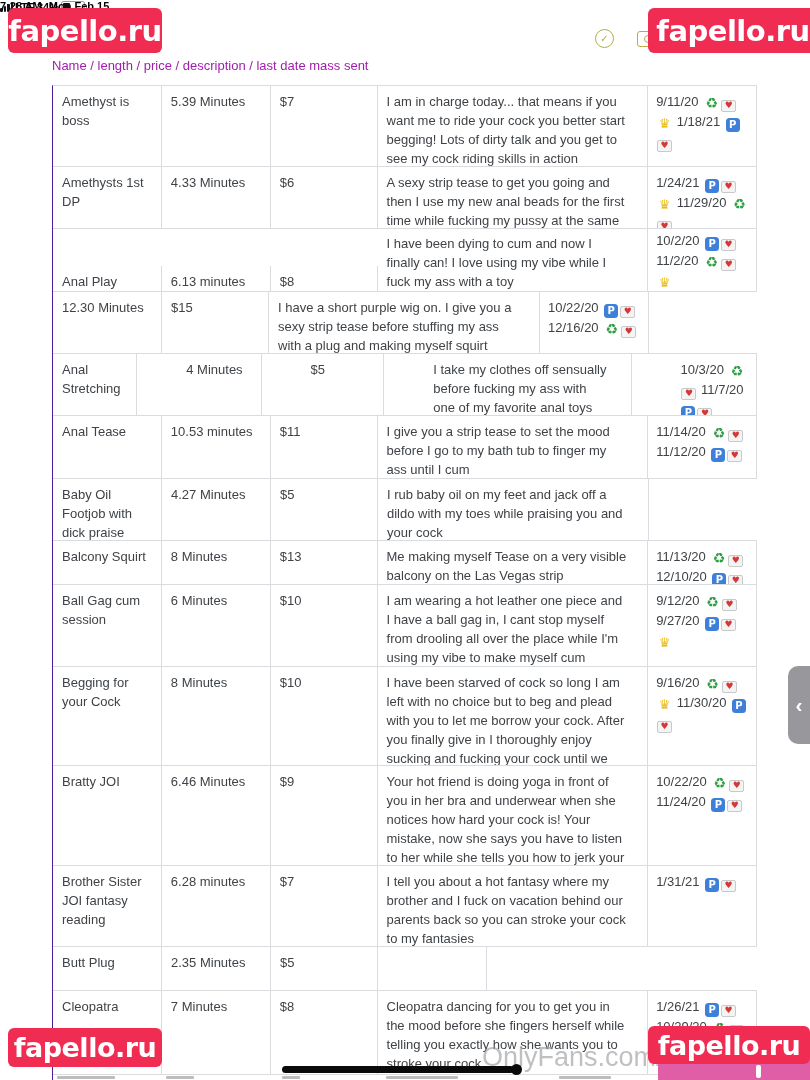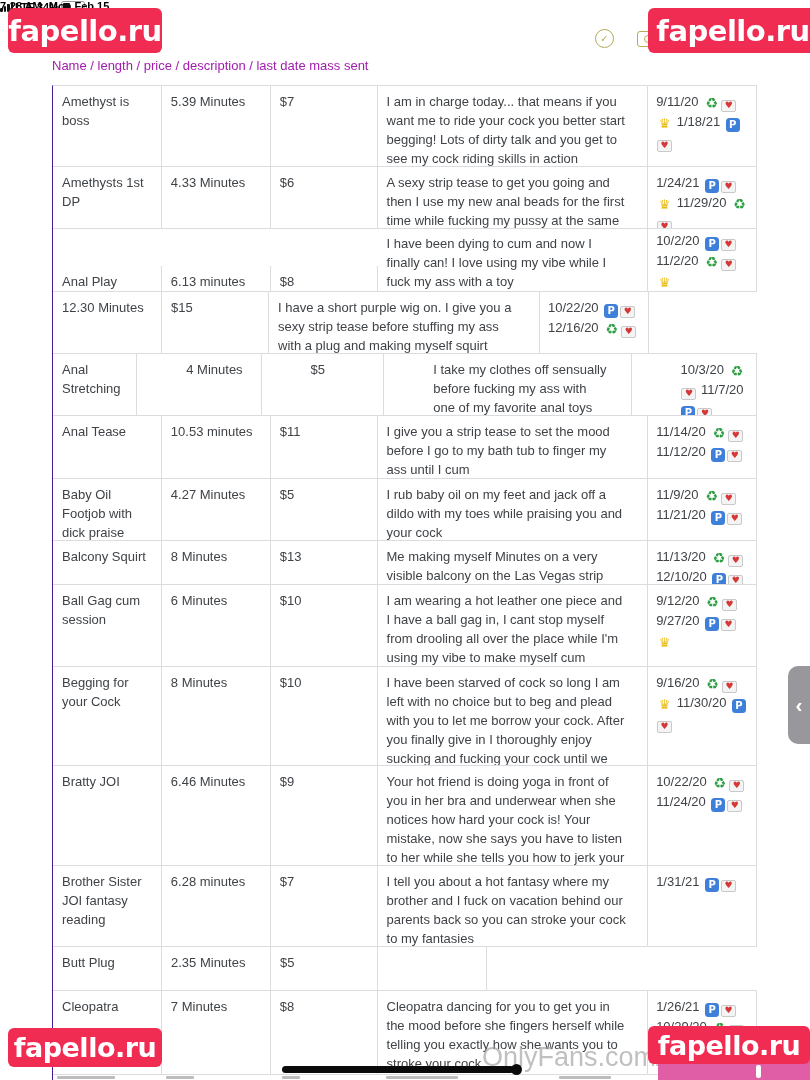--- a/index.html
+++ b/index.html
@@ -146,28 +146,27 @@
     <div class="td price">$11</div>
     <div class="td desc">I give you a strip tease to set the mood before I go to my bath tub to finger my ass until I cum</div>
     <div class="td sent"><span class="sd">11/14/20</span> <span class="ic ic-recycle">♻</span><span class="ic ic-letter">♥</span> <span class="sd">11/12/20</span> <span class="ic ic-p">P</span><span class="ic ic-letter">♥</span> </div>
   </div>
 
   <div class="tr" style="height: 62px;">
     <div class="td name">Baby Oil Footjob with dick praise</div>
     <div class="td len">4.27 Minutes</div>
     <div class="td price">$5</div>
     <div class="td desc">I rub baby oil on my feet and jack off a dildo with my toes while praising you and your cock</div>
-    <div class="td sent"><span class="sd">11/9/20</span> <span class="ic ic-recycle">♻</span><span class="ic ic-letter">♥</span> <span class="sd">11/21/20</span> <span class="ic ic-p">P</span><span class="ic ic-letter">♥</span> </div>
   </div>
 
   <div class="tr" style="height: 44px; justify-content: space-between;">
     <div class="td name">Balcony Squirt</div>
     <div class="td len">8 Minutes</div>
     <div class="td price">$13</div>
-    <div class="td desc">Me making myself Minutes on a very visible balcony on the Las Vegas strip</div>
+    <div class="td desc">Me making myself Tease on a very visible balcony on the Las Vegas strip</div>
     <div class="td sent"><span class="sd">11/13/20</span> <span class="ic ic-recycle">♻</span><span class="ic ic-letter">♥</span> <span class="sd">12/10/20</span> <span class="ic ic-p">P</span><span class="ic ic-letter">♥</span> </div>
   </div>
 
   <div class="tr" style="height: 82px;">
     <div class="td name">Ball Gag cum session</div>
     <div class="td len">6 Minutes</div>
     <div class="td price">$10</div>
     <div class="td desc">I am wearing a hot leather one piece and I have a ball gag in, I cant stop myself from drooling all over the place while I'm using my vibe to make myself cum</div>
     <div class="td sent"><span class="sd">9/12/20</span> <span class="ic ic-recycle">♻</span><span class="ic ic-letter">♥</span> <span class="sd">9/27/20</span> <span class="ic ic-p">P</span><span class="ic ic-letter">♥</span><span class="ic ic-crown">♛</span> </div>
   </div>

